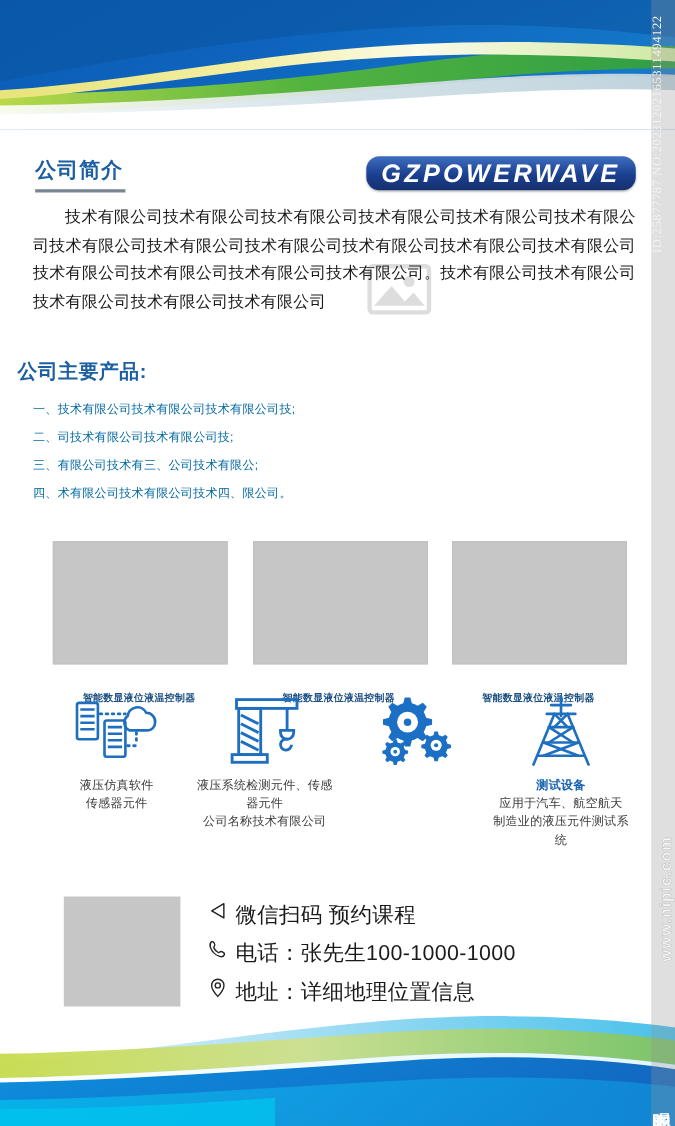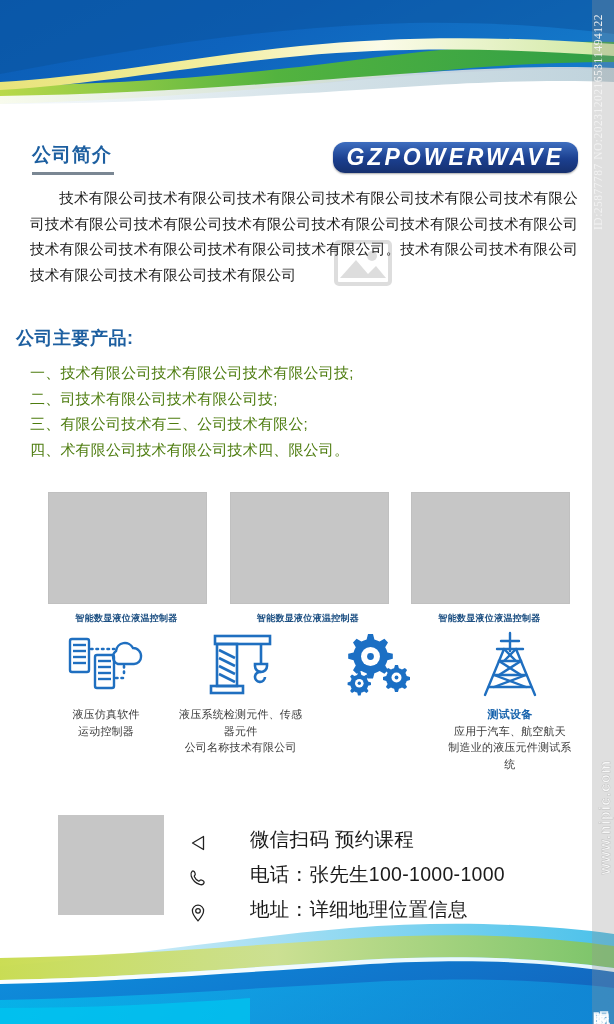--- a/index.html
+++ b/index.html
@@ -104,22 +104,22 @@
     letter-spacing: .5px;
   }
   .prod-list {
     position: absolute;
     left: 30px;
     top: 360px;
     width: 540px;
   }
   .prod-list li {
     list-style: none;
-    font-size: 15px;
-    color: #4d7c0f;
+    font-size: 11px;
+    color: #0369a1;
     line-height: 25.5px;
     letter-spacing: .2px;
   }
   .prod-list ul { margin:0; padding:0; }
 
   
   .card-row {
     position: absolute;
     left: 48px;
     top: 492px;
@@ -128,21 +128,21 @@
     justify-content: space-between;
   }
   .card { width: 157px; }
   .card-ph {
     width: 157px;
     height: 110px;
     background: #c6c6c6;
     border: 1px solid #c0c0c0;
   }
   .card-cap {
-    margin-top: 8px;
+    margin-top: 24px;
     text-align: center;
     font-size: 9px;
     font-weight: bold;
     color: #1c4f82;
     letter-spacing: .3px;
   }
 
   
   .feat-row {
     position: absolute;
@@ -181,26 +181,25 @@
     background: #c6c6c6;
   }
   .contact {
     position: absolute;
     left: 188px;
     top: 818px;
     width: 370px;
   }
   .contact-line {
     display: flex;
-    align-items: flex-end;
+    align-items: flex-start;
     height: 35px;
     color: #1a1a1a;
     font-size: 19.5px;
     letter-spacing: .3px;
-    gap: 36px;
   }
   .contact-ico {
     width: 26px;
     min-width: 26px;
     display: flex;
     align-items: center;
     justify-content: flex-start;
   }
 
   
@@ -383,21 +382,21 @@
           </g>
           <g stroke="#1f6fc0" stroke-width="2.6" stroke-linecap="round" stroke-dasharray="1.5 4">
             <line x1="27" y1="16" x2="50" y2="16"></line>
             <line x1="60" y1="33" x2="60" y2="43"></line>
             <line x1="52" y1="45" x2="60" y2="45"></line>
           </g>
         </svg>
       </div>
       <div class="feat-txt">
           <div>液压仿真软件</div>
-          <div>运动控制器</div>
+          <div>传感器元件</div>
         </div>
     </div>
 
     <div class="feat">
       <div class="feat-ico">
         <svg width="72" height="64" viewBox="0 0 72 64" xmlns="http://www.w3.org/2000/svg">
           <g fill="none" stroke="#1f6fc0" stroke-width="2.6">
             <rect x="12" y="12" width="20" height="42"></rect>
             <rect x="6" y="54" width="32" height="7"></rect>
             <rect x="10" y="4" width="55" height="8"></rect>

